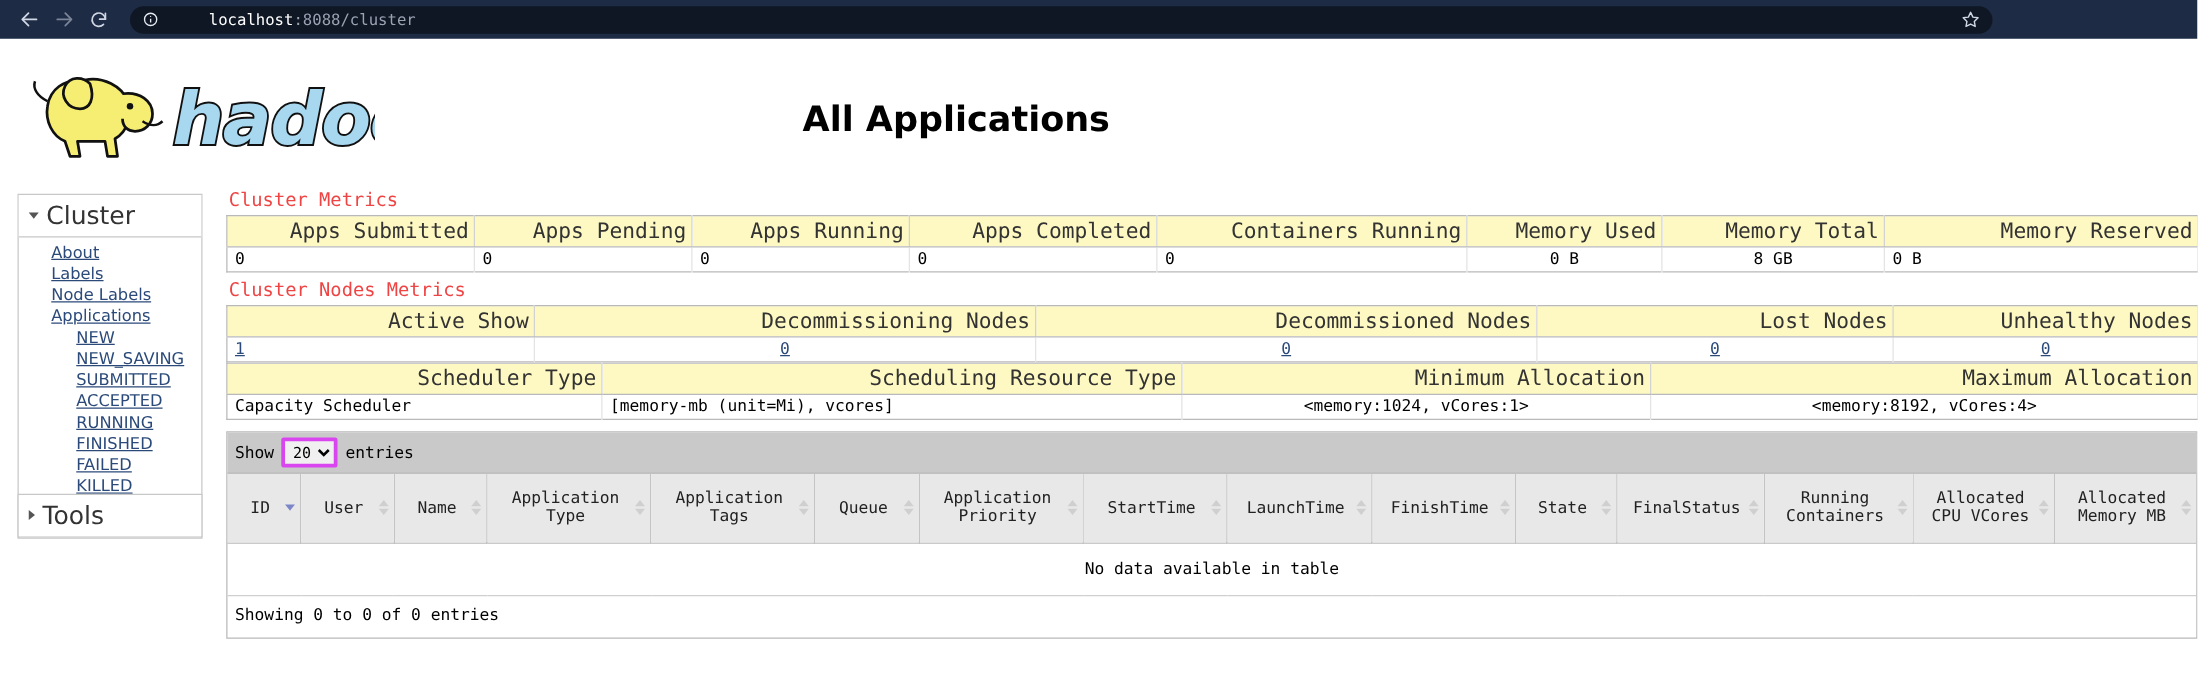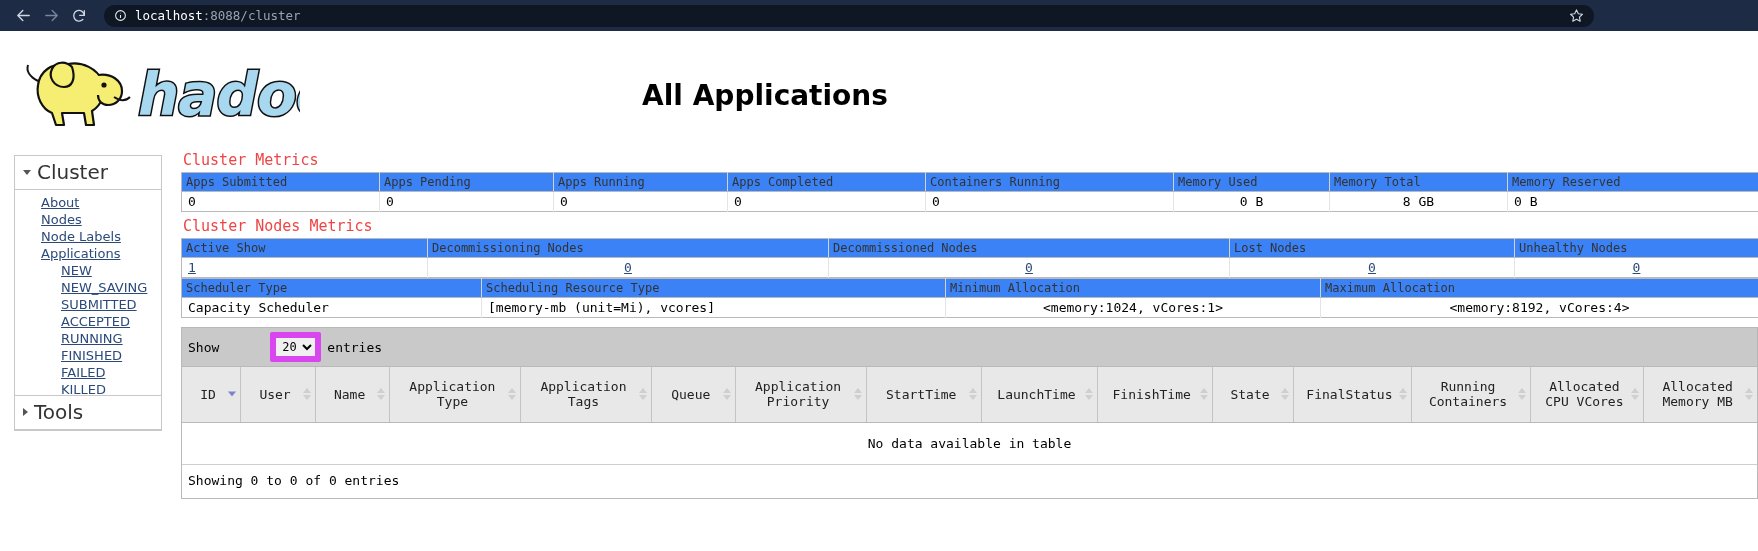--- a/index.html
+++ b/index.html
@@ -23,21 +23,21 @@
   .nav-btn.dim{ color:#7b8599; }
   .nav-btn svg{ display:block; }
   .omnibox{
     margin-left:10px; height:22px; flex:1 1 auto; max-width:1490px;
     background:#0f1724; border-radius:11px; display:flex; align-items:center;
     padding:0 10px; gap:8px; color:#e6eaf2;
   }
   .omnibox .info-ic{ flex:0 0 auto; display:flex; align-items:center; }
   .omnibox .url{
     font-family:"DejaVu Sans Mono", monospace; font-size:12.5px;
-    white-space:nowrap; letter-spacing:0px;
+    white-space:nowrap; letter-spacing:0px;margin-left:32px;
   }
   .omnibox .url .host{ color:#ffffff; }
   .omnibox .url .rest{ color:#9aa3b2; }
   .star{ margin-left:auto; color:#cfd6e4; display:flex; align-items:center; padding-left:8px;}
 
   
   .page{ position:relative; }
   .logo-wrap{ position:absolute; left:10px; top:6px; width:290px; height:92px; }
   .page-title{
     position:absolute; left:0; right:0; top:48px; text-align:center;
@@ -82,43 +82,43 @@
   .main{ position:absolute; left:181px; top:8px; width:1577px; }
   .sec-title{
     font-family:"DejaVu Sans Mono", monospace;
     font-size:15px; font-weight:normal; color:#ef4444; margin:0 0 3px 2px;
   }
   table.metrics{
     border-collapse:collapse; width:1577px; table-layout:fixed;
     border:1px solid #b9b9b9; background:#fff;
   }
   table.metrics th{
-    background:#3b82f6; border-right:1px solid #d2d2d2; border-bottom:1px solid #b9b9b9;
-    font-weight:normal; font-size:12px; color:#333; padding:2px 4px; text-align:left;
+    background:#fef9c3; border-right:1px solid #d2d2d2; border-bottom:1px solid #b9b9b9;
+    font-weight:normal; font-size:17px; color:#333; padding:2px 4px; text-align:right;
     font-family:"DejaVu Sans Mono", monospace; white-space:nowrap; overflow:hidden;
   }
   table.metrics td{
     border-right:1px solid #e4e4e4; padding:2px 6px; text-align:left;
     font-size:13px; color:#000; font-family:"DejaVu Sans Mono", monospace;
     white-space:nowrap; overflow:hidden;
   }
   table.metrics td.ctr{ text-align:center; }
   table.metrics th:last-child, table.metrics td:last-child{ border-right:none; }
   a.dlink{ color:#2b4a7a; text-decoration:underline; }
 
   
   .apps-wrap{ border:1px solid #b9b9b9; width:1577px; background:#fff; margin-top:9px;}
   .show-bar{
     background:#c9c9c9; padding:4px 6px; display:flex; align-items:center; gap:6px;
     font-size:13px; color:#000; font-family:"DejaVu Sans Mono", monospace;
     border-bottom:1px solid #b9b9b9;
   }
   .show-bar select{
     font-family:"DejaVu Sans Mono", monospace; font-size:12px; padding:1px 2px;
-    border:6px solid #d946ef; background:#f0f0f0; border-radius:2px;margin-left:45px;
+    border:3px solid #d946ef; background:#f0f0f0; border-radius:2px;
   }
   table.apps{ border-collapse:collapse; width:100%; table-layout:fixed; }
   table.apps th{
     background:#e8e8e8; border-right:1px solid #c4c4c4; border-bottom:1px solid #b9b9b9;
     font-weight:normal; font-size:13px; color:#222; height:55px; vertical-align:middle;
     padding:2px 12px 2px 6px; text-align:center; position:relative;
     font-family:"DejaVu Sans Mono", monospace; line-height:15px;
   }
   table.apps th:last-child{ border-right:none; }
   .sort-ic{
@@ -205,21 +205,21 @@
 
   <div class="content">
 
     <div class="sidebar">
       <div class="side-head">
         <span class="caret-d"></span>
         <span>Cluster</span>
       </div>
       <div class="side-body">
         <a class="side-link" href="#">About</a>
-        <a class="side-link" href="#">Nodes</a>
+        <a class="side-link" href="#">Labels</a>
         <a class="side-link" href="#">Node Labels</a>
         <a class="side-link" href="#">Applications</a>
 
         <a class="side-link sub" href="#">NEW</a>
         <a class="side-link sub" href="#">NEW_SAVING</a>
         <a class="side-link sub" href="#">SUBMITTED</a>
         <a class="side-link sub" href="#">ACCEPTED</a>
         <a class="side-link sub" href="#">RUNNING</a>
         <a class="side-link sub" href="#">FINISHED</a>
         <a class="side-link sub" href="#">FAILED</a>

